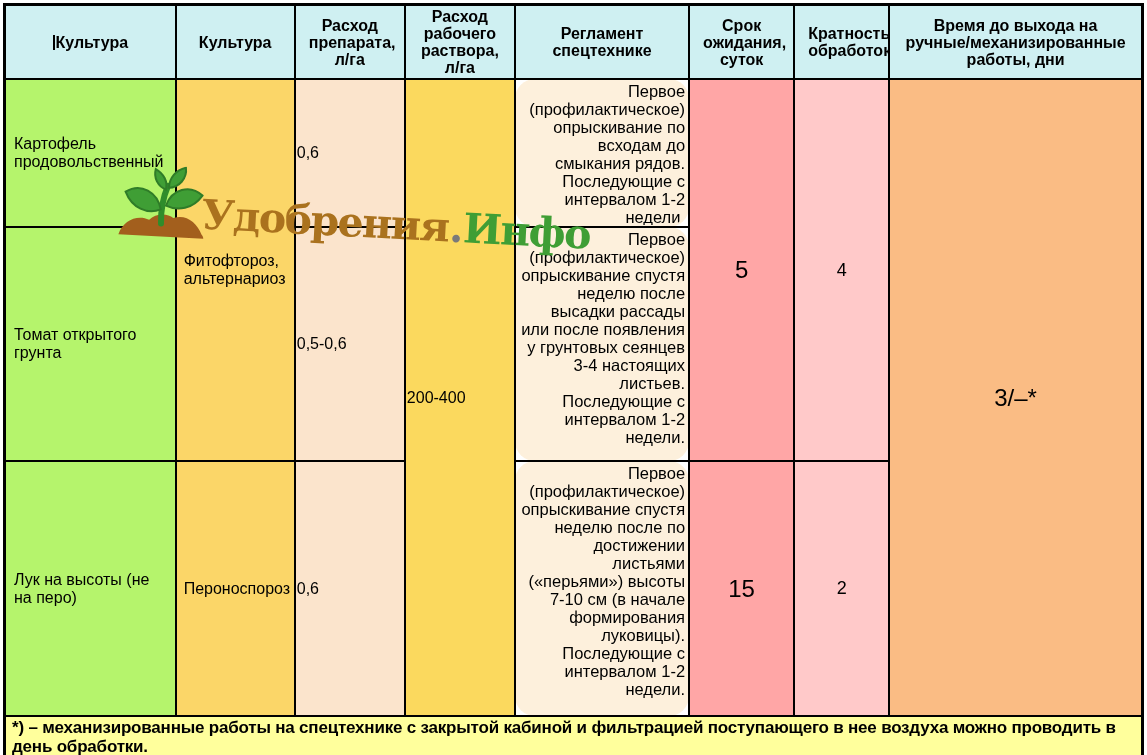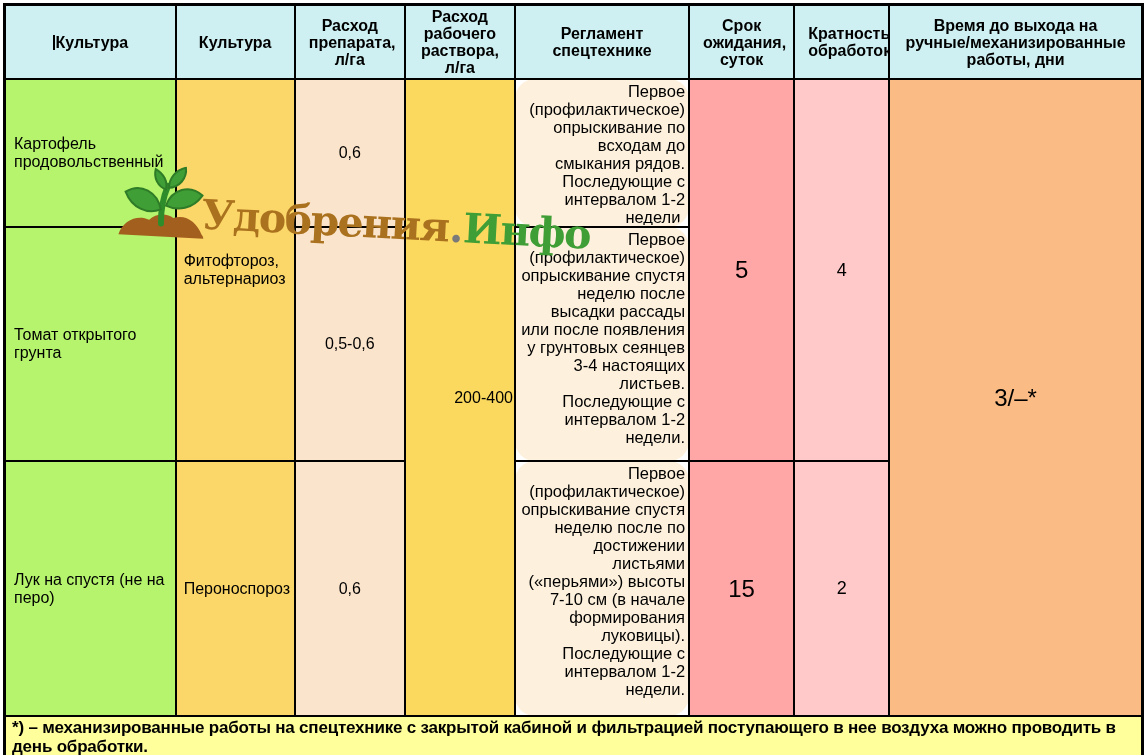--- a/index.html
+++ b/index.html
@@ -42,25 +42,25 @@
     padding:2px 6px 2px 8px;
   }
   td.pests{
     background:var(--pests-bg);
     font-size:16px;line-height:18px;
     text-align:left;vertical-align:middle;
     padding:2px 11px 2px 7px;
   }
   td.drug{
     background:var(--drug-bg);
-    font-size:16px;text-align:center;vertical-align:middle;
+    font-size:16px;vertical-align:middle;
   }
   td.solution{
     background:var(--solution-bg);
-    font-size:16px;text-align:right;vertical-align:middle;
+    font-size:16px;text-align:left;vertical-align:middle;
   }
   td.reg{
     background:var(--regulation-bg);
     font-size:16.5px;line-height:18px;
     text-align:right;vertical-align:top;
     padding:2px 3px 0 5px;
     border-radius:20px;
   }
   td.waiting{background:var(--waiting-bg);text-align:center;vertical-align:middle;}
   td.mult{background:var(--multiplicity-bg);text-align:center;vertical-align:middle;font-size:18px;}
@@ -143,21 +143,21 @@
         <td class="waiting big" rowspan="2">5</td>
         <td class="mult" rowspan="2">4</td>
         <td class="reentry big" rowspan="3">3/–*</td>
       </tr>
       <tr class="r2">
         <td class="culture">Томат открытого грунта</td>
         <td class="drug">0,5-0,6</td>
         <td class="reg">Первое (профилактическое) опрыскивание спустя неделю после высадки рассады или после появления у грунтовых сеянцев 3-4 настоящих листьев. Последующие с интервалом 1-2 недели.</td>
       </tr>
       <tr class="r3">
-        <td class="culture">Лук на спустя (не на перо)</td>
+        <td class="culture">Лук на высоты (не на перо)</td>
         <td class="pests">Пероноспороз</td>
         <td class="drug">0,6</td>
         <td class="reg">Первое (профилактическое) опрыскивание спустя неделю после по достижении листьями («перьями») высоты 7-10 см (в начале формирования луковицы). Последующие с интервалом 1-2 недели.</td>
         <td class="waiting big">15</td>
         <td class="mult">2</td>
       </tr>
       <tr class="rfoot">
         <td class="footnote" colspan="8">*) – механизированные работы на спецтехнике с закрытой кабиной и фильтрацией поступающего в нее воздуха можно проводить в день обработки.</td>
       </tr>
     </tbody>

